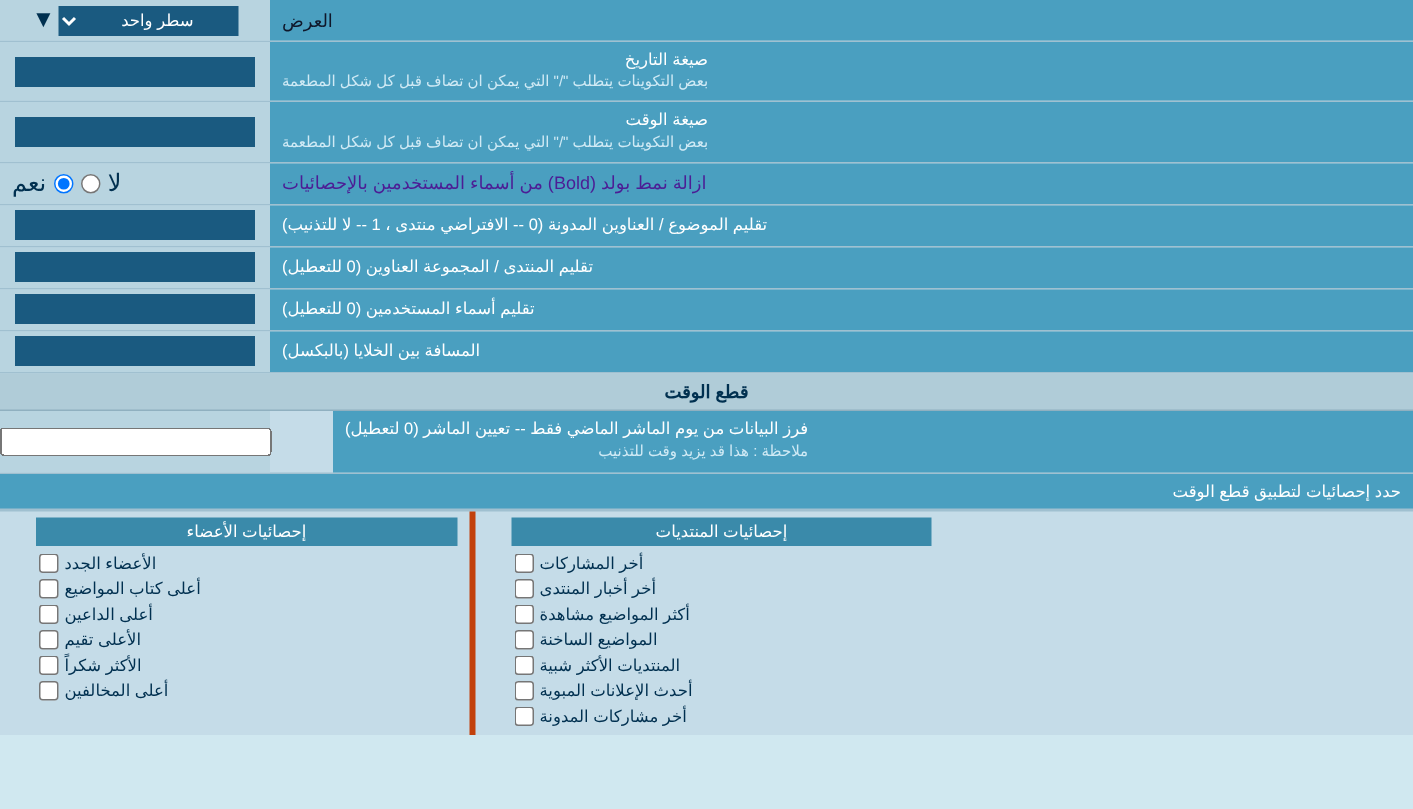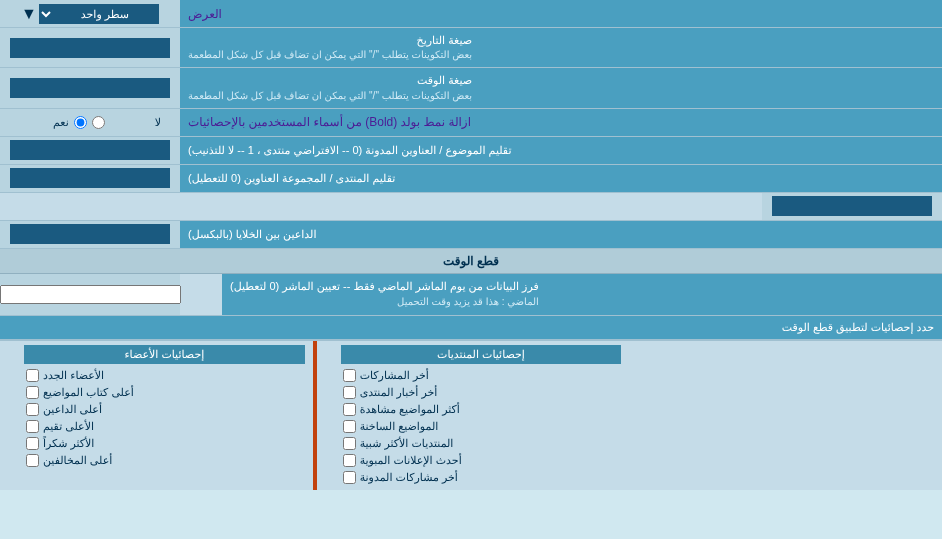--- a/index.html
+++ b/index.html
@@ -65,21 +65,21 @@
     }
     
     .row-display {
       display: flex;
       border-bottom: 1px solid #a0c0d0;
       min-height: 28px;
     }
     .row-display .label-part {
       flex: 1;
       background: #4a9fc0;
-      color: #4c1d95;
+      color: #0f172a;
       padding: 5px 8px;
       display: flex;
       align-items: center;
       justify-content: flex-end;
     }
     .row-display .input-part {
       width: 180px;
       background: #b8d4e0;
       display: flex;
       align-items: center;
@@ -114,22 +114,21 @@
       width: 180px;
       background: #b8d4e0;
       display: flex;
       align-items: center;
       justify-content: flex-end;
       padding: 3px 8px;
       gap: 5px;
     }
     .radio-row .input-part label {
       color: #003050;
-      font-size: 11px;
-      margin-left: 45px;
+      font-size: 16px;
     }
     .checkboxes-grid-container {
       display: flex;
       background: #c5dce8;
       border-top: 1px solid #a0c0d0;
     }
     .checkboxes-col {
       flex: 1;
       padding: 4px 8px;
       border-left: 4px solid #c2410c;
@@ -261,43 +260,46 @@
   <div class="row">
     <div class="row-label">
       <span>تقليم المنتدى / المجموعة العناوين (0 للتعطيل)</span>
     </div>
     <div class="row-input">
       <input type="text" style="">
     </div>
   </div>
 
   <div class="row">
-    <div class="row-input">
-      <input type="text" style="">
-    </div>
-  </div>
-
-  <div class="row">
-    <div class="row-label">
-      <span>الداعين بين الخلايا (بالبكسل)</span>
+    <div class="row-label">
+      <span>تقليم أسماء المستخدمين (0 للتعطيل)</span>
+    </div>
+    <div class="row-input">
+      <input type="text" style="">
+    </div>
+  </div>
+
+  <div class="row">
+    <div class="row-label">
+      <span>المسافة بين الخلايا (بالبكسل)</span>
     </div>
     <div class="row-input">
       <input type="text" style="">
     </div>
   </div>
 
   <div class="section-header">
     <strong>قطع الوقت</strong>
   </div>
 
   <div class="time-cut-row">
     <div class="label-part">
       <div>
         <div>فرز البيانات من يوم الماشر الماضي فقط -- تعيين الماشر (0 لتعطيل)</div>
-        <small style="color:#d0eaf5;font-size:10px;">الماضي : هذا قد يزيد وقت التحميل</small>
+        <small style="color:#d0eaf5;font-size:10px;">ملاحظة : هذا قد يزيد وقت للتذنيب</small>
       </div>
     </div>
     <div class="input-part">
       <input type="text" style="">
     </div>
   </div>
 
   <div class="full-label-row">
     <span>حدد إحصائيات لتطبيق قطع الوقت</span>
   </div>

